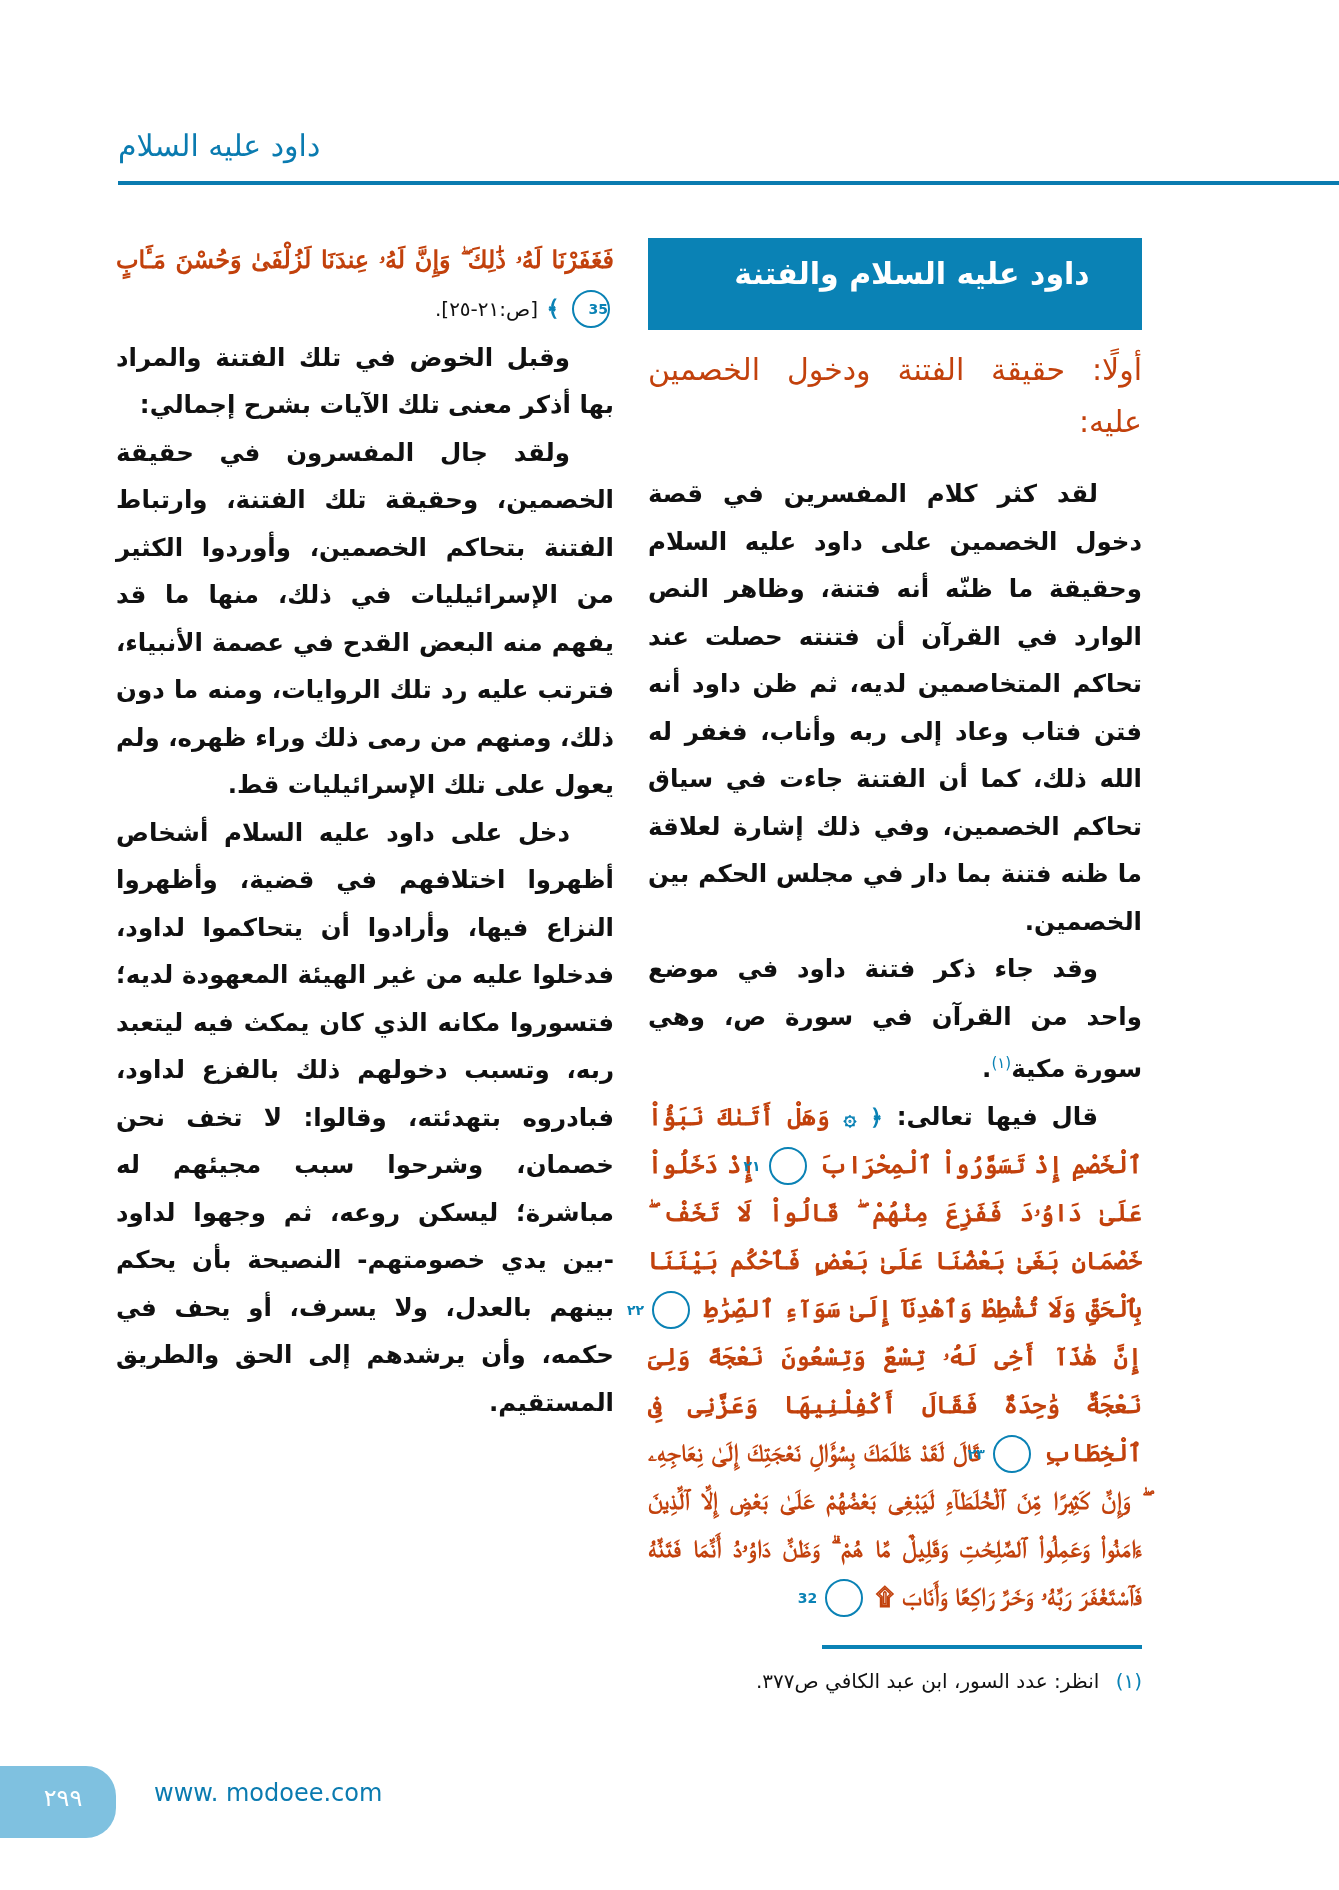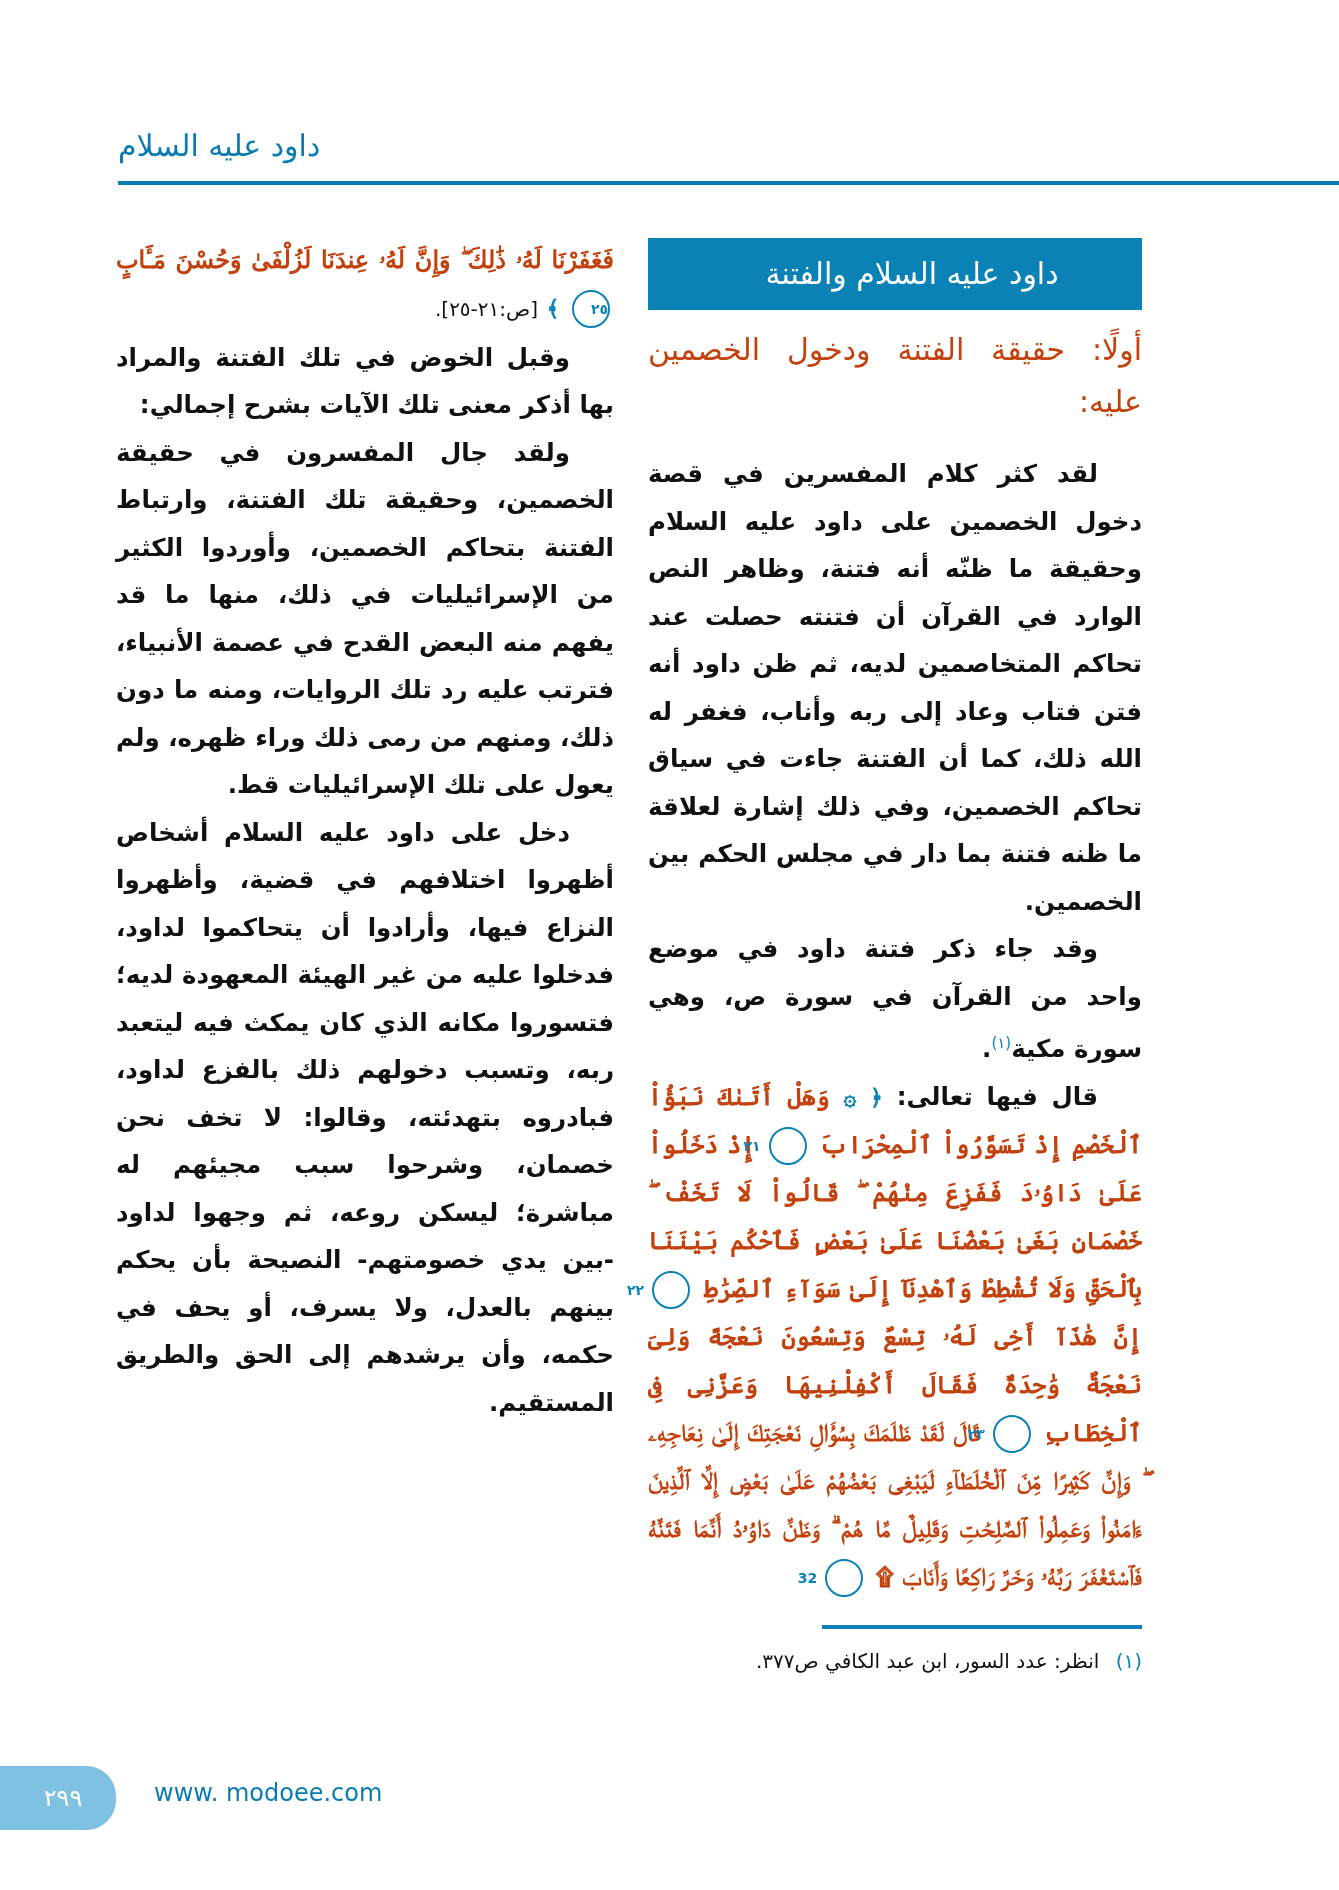--- a/index.html
+++ b/index.html
@@ -13,22 +13,22 @@
       direction: rtl; letter-spacing: -1px;
     }
     .head-rule {
       position: absolute; left: 118px; right: 0; top: 181px; height: 4px; background: #0a7bb0;
     }
     .col { position: absolute; direction: rtl; text-align: justify; }
     .col-right { left: 648px; width: 494px; top: 238px; }
     .col-left  { left: 116px; width: 498px; top: 236px; }
 
     .section-banner {
-      background: #0a82b5; color: #fff; height: 72px; line-height: 72px;
-      text-align: center; font-weight: normal; font-size: 30px; margin-bottom: 14px; padding-left: 34px;
+      background: #0a82b5; color: #fff; height: 92px; line-height: 72px;
+      text-align: center; font-weight: bold; font-size: 30px; margin-bottom: 14px; padding-left: 34px;
     }
     .subheading {
       color: #c2410c; font-size: 30px; line-height: 52px; font-weight: normal; margin: 0 0 22px 0;
     }
     p.para {
       margin: 0; font-size: 24.5px; line-height: 47.5px; font-weight: bold; color: #111;
       text-indent: 44px; text-align-last: right;
     }
     p.para.cont { text-indent: 0; }
     .verse {
@@ -41,21 +41,21 @@
       font-family: "DejaVu Sans", sans-serif; margin: 0 4px;
     }
     .orn { color: #0a82b5; font-size: 22px; }
     .fn-mark { color: #0a82b5; font-size: 15px; vertical-align: super; font-weight: normal; }
     .ref { color: #111; font-weight: normal; font-family: "DejaVu Sans", sans-serif; font-size: 20px; }
     .fn-rule { height: 4px; background: #0a82b5; width: 320px; margin: 24px 0 14px auto; }
     .footnote { font-size: 20px; color: #111; line-height: 36px; }
     .footnote .num { color: #0a82b5; margin-left: 10px; }
 
     .page-tab {
-      position: absolute; left: 0; top: 1766px; width: 116px; height: 64px;
+      position: absolute; left: 0; top: 1766px; width: 116px; height: 72px;
       background: #7fc1e0; border-radius: 0 30px 30px 0; color: #fff;
       font-size: 24px; line-height: 64px; text-align: center; padding-left: 10px; box-sizing: border-box;
     }
     .site-url {
       position: absolute; left: 154px; top: 1779px; font-size: 24px; color: #0a7bb0;
       font-family: "DejaVu Sans", sans-serif;
     }
   </style>
 </head>
 <body>
@@ -84,21 +84,21 @@
   <div class="fn-rule"></div>
   <div class="footnote">
     <span class="num">(١)</span>
     <span>انظر: عدد السور، ابن عبد الكافي ص٣٧٧.</span>
   </div>
 </div>
 
 <div class="col col-left">
   <p class="para cont">
     <span class="verse">فَغَفَرْنَا لَهُۥ ذَٰلِكَ ۖ وَإِنَّ لَهُۥ عِندَنَا لَزُلْفَىٰ وَحُسْنَ مَـَٔابٍ</span>
-    <span class="ayah-num">٢٥</span>
+    <span class="ayah-num">35</span>
     <span class="orn">﴾</span>
     <span class="ref">[ص:٢١-٢٥].</span>
   </p>
   <p class="para">وقبل الخوض في تلك الفتنة والمراد بها أذكر معنى تلك الآيات بشرح إجمالي:</p>
   <p class="para">ولقد جال المفسرون في حقيقة الخصمين، وحقيقة تلك الفتنة، وارتباط الفتنة بتحاكم الخصمين، وأوردوا الكثير من الإسرائيليات في ذلك، منها ما قد يفهم منه البعض القدح في عصمة الأنبياء، فترتب عليه رد تلك الروايات، ومنه ما دون ذلك، ومنهم من رمى ذلك وراء ظهره، ولم يعول على تلك الإسرائيليات قط.</p>
   <p class="para">دخل على داود عليه السلام أشخاص أظهروا اختلافهم في قضية، وأظهروا النزاع فيها، وأرادوا أن يتحاكموا لداود، فدخلوا عليه من غير الهيئة المعهودة لديه؛ فتسوروا مكانه الذي كان يمكث فيه ليتعبد ربه، وتسبب دخولهم ذلك بالفزع لداود، فبادروه بتهدئته، وقالوا: لا تخف نحن خصمان، وشرحوا سبب مجيئهم له مباشرة؛ ليسكن روعه، ثم وجهوا لداود -بين يدي خصومتهم- النصيحة بأن يحكم بينهم بالعدل، ولا يسرف، أو يحف في حكمه، وأن يرشدهم إلى الحق والطريق المستقيم.</p>
 </div>
 
 <div class="page-tab">٢٩٩</div>
 <div class="site-url">www. modoee.com</div>

